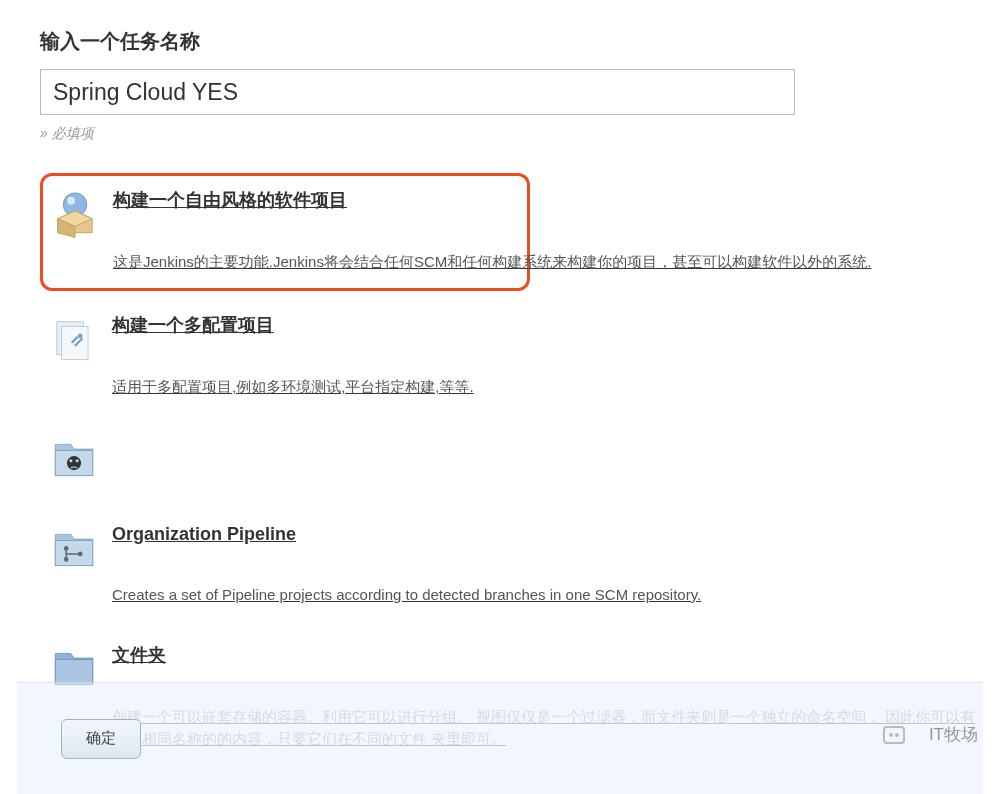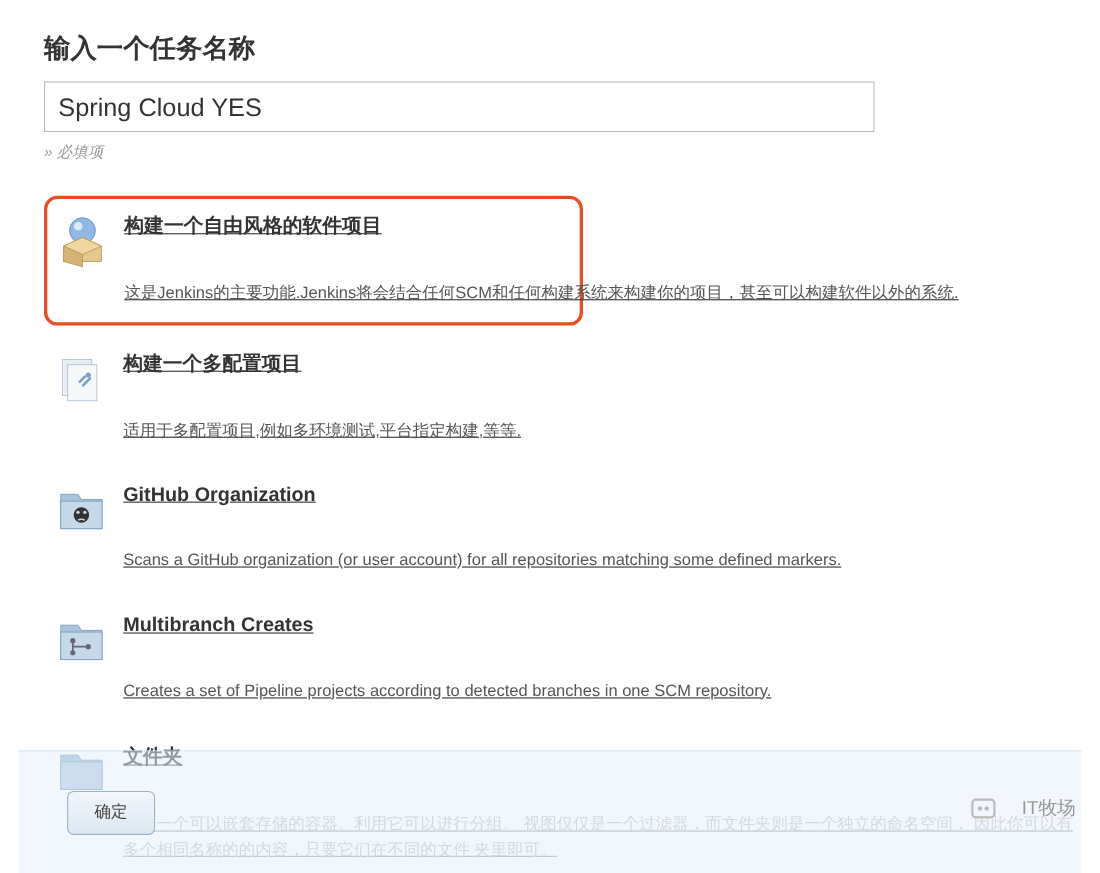--- a/index.html
+++ b/index.html
@@ -13,21 +13,21 @@
       color: #333;
       width: 1000px;
       height: 794px;
       overflow: hidden;
       position: relative;
     }
     .page {
       padding: 28px 0 0 40px;
     }
     .section-title {
-      font-size: 24px;
+      font-size: 20px;
       font-weight: 700;
       color: #333;
       margin-bottom: 14px;
     }
     .name-input {
       width: 755px;
       height: 46px;
       border: 1px solid #bbb;
       font-size: 23px;
       padding: 20px 12px;
@@ -191,39 +191,35 @@
       <div class="icon-wrap">
         <svg class="opt-icon" viewBox="0 0 64 64">
           <path d="M8 16 L8 12 L28 12 L32 18 L56 18 L56 52 L8 52 Z" fill="#a8c4df" stroke="#7a9dbf" stroke-width="1"></path>
           <rect x="8" y="20" width="48" height="32" fill="#c6d9eb" stroke="#7a9dbf" stroke-width="1"></rect>
           <circle cx="32" cy="36" r="9" fill="#333"></circle>
           <circle cx="28" cy="33" r="2" fill="#c6d9eb"></circle>
           <circle cx="36" cy="33" r="2" fill="#c6d9eb"></circle>
           <path d="M28 42 Q32 40 36 42" fill="none" stroke="#c6d9eb" stroke-width="1.5"></path>
         </svg>
       </div>
-      <div class="text-col">
-        <div class="opt-title">GitHub Organization</div>
-        <div class="opt-desc">Scans a GitHub organization (or user account) for all repositories matching some defined markers.</div>
-      </div>
     </div>
 
     <div class="option">
       <div class="icon-wrap">
         <svg class="opt-icon" viewBox="0 0 64 64">
           <path d="M8 16 L8 12 L28 12 L32 18 L56 18 L56 52 L8 52 Z" fill="#a8c4df" stroke="#7a9dbf" stroke-width="1"></path>
           <rect x="8" y="20" width="48" height="32" fill="#c6d9eb" stroke="#7a9dbf" stroke-width="1"></rect>
           <circle cx="22" cy="30" r="3" fill="#667"></circle>
           <circle cx="22" cy="44" r="3" fill="#667"></circle>
           <circle cx="40" cy="37" r="3" fill="#667"></circle>
           <path d="M22 30 L22 44 M22 37 L40 37" stroke="#667" stroke-width="2"></path>
         </svg>
       </div>
       <div class="text-col">
-        <div class="opt-title">Multibranch Creates</div>
+        <div class="opt-title">Organization Pipeline</div>
         <div class="opt-desc">Creates a set of Pipeline projects according to detected branches in one SCM repository.</div>
       </div>
     </div>
 
     <div class="option">
       <div class="icon-wrap">
         <svg class="opt-icon" viewBox="0 0 64 64">
           <path d="M8 16 L8 12 L28 12 L32 18 L56 18 L56 52 L8 52 Z" fill="#8fb3d6" stroke="#6a8fb3" stroke-width="1"></path>
           <rect x="8" y="20" width="48" height="32" fill="#aac6e2" stroke="#6a8fb3" stroke-width="1"></rect>
         </svg>

